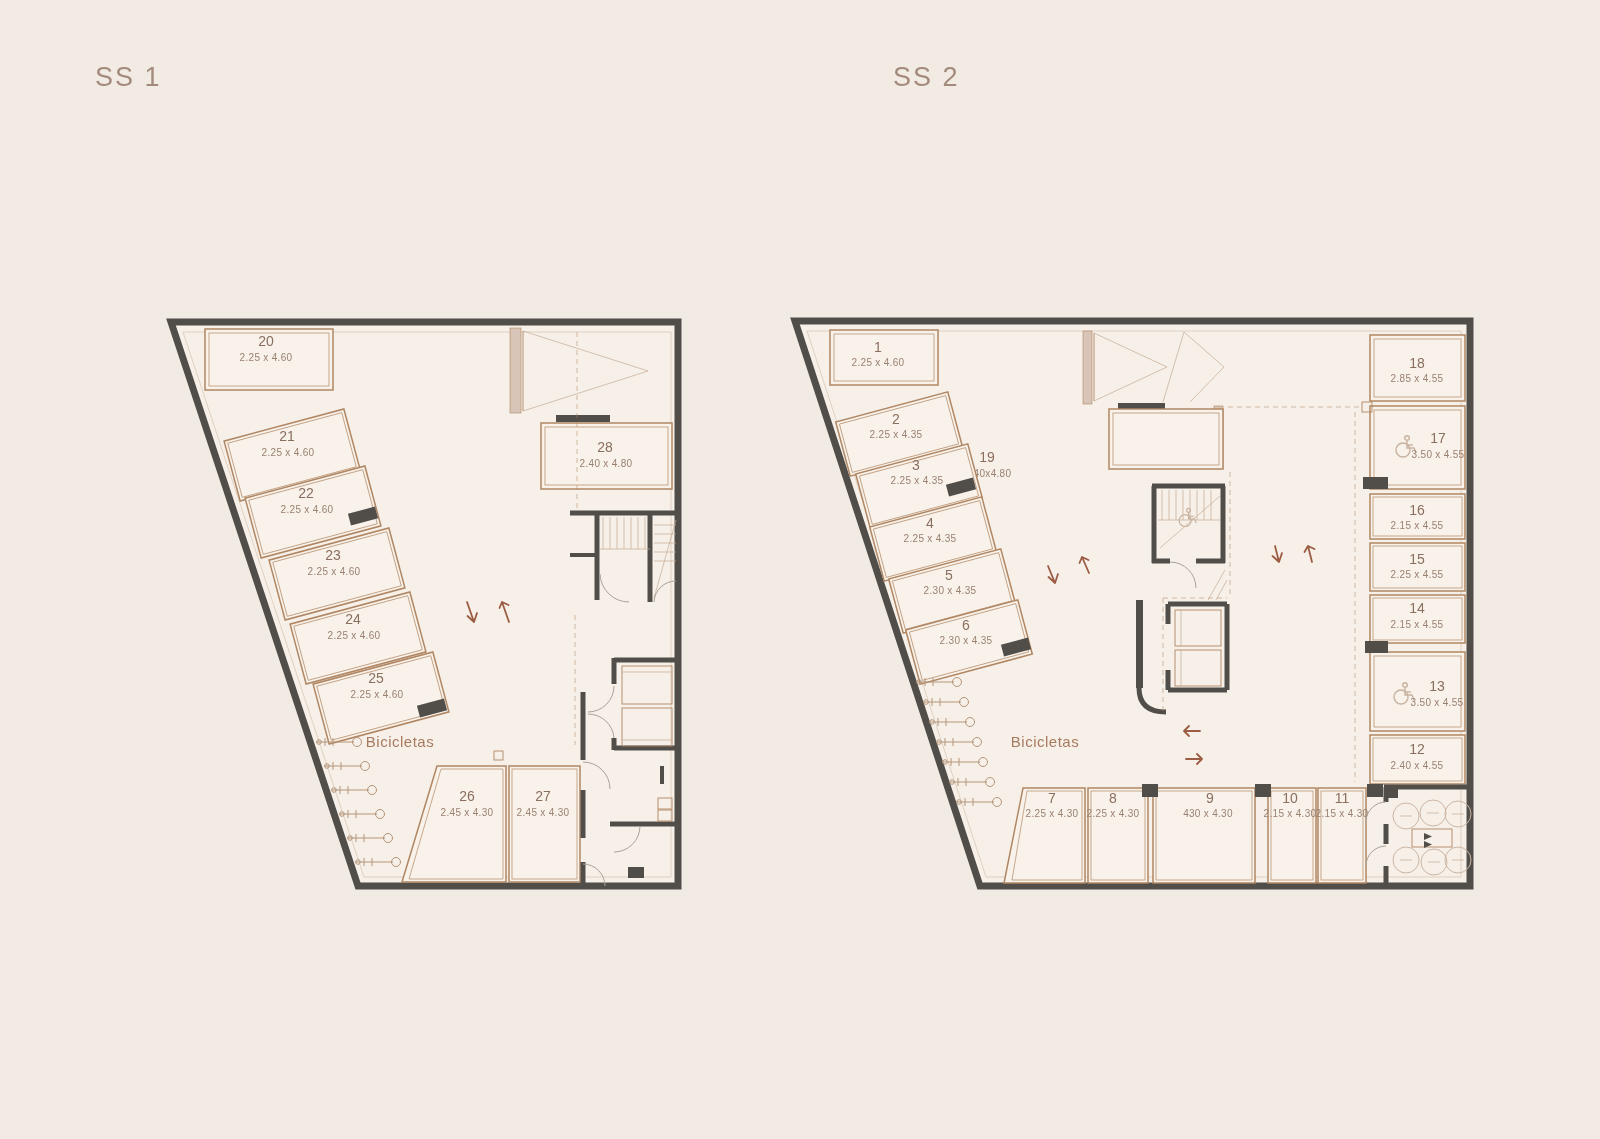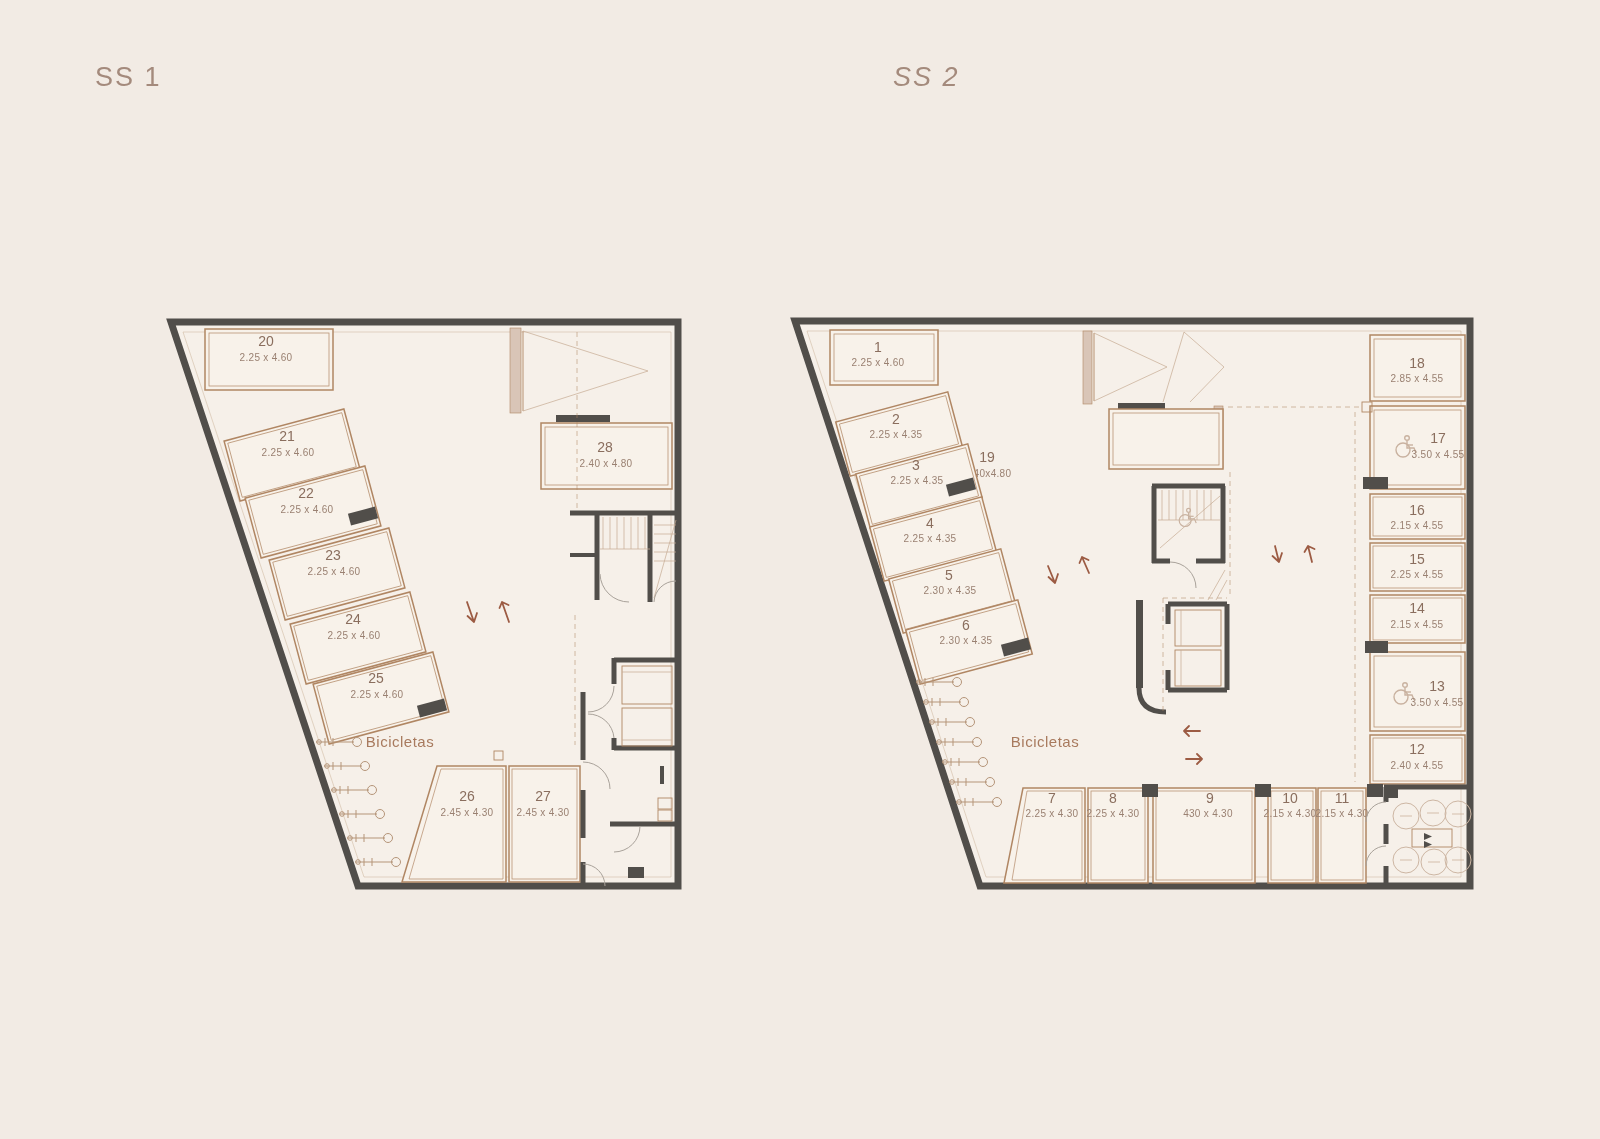--- a/index.html
+++ b/index.html
@@ -1,20 +1,20 @@
 <!DOCTYPE html>
 <html><head>
 <meta charset="utf-8">
 <style>
   html,body{margin:0;padding:0;}
   .stage{position:relative;width:1600px;height:1139px;background:#f2ebe4;overflow:hidden;
          font-family:"Liberation Sans",sans-serif;padding-left:28px;}
   .plan-title{position:absolute;font-size:27px;font-weight:400;color:#a48a7c;letter-spacing:2px;}
   #title-ss1{left:95px;top:62px;}
-  #title-ss2{left:893px;top:62px;font-style:italic;}
+  #title-ss2{left:893px;top:62px;}
   svg{position:absolute;left:0;top:0;}
   .wall5{stroke:#514e4a;stroke-width:5;fill:none;}
   .wall4{stroke:#514e4a;stroke-width:4;fill:none;}
   .planfill{fill:#f6f0e9;stroke:#514e4a;stroke-width:7;stroke-linejoin:miter;}
   .inset{fill:none;stroke:#c9ae94;stroke-width:0.8;opacity:.6;}
   .sp{fill:#f8f2ea;stroke:#b08663;stroke-width:1.5;}
   .spi{fill:none;stroke:#b08663;stroke-width:0.8;opacity:.85;}
   .thin{stroke:#b08663;stroke-width:0.9;fill:none;}
   .vlight{stroke:#c6ab92;stroke-width:0.7;fill:none;}
   .dash{stroke:#b08663;stroke-width:0.9;fill:none;stroke-dasharray:5 4;opacity:.6;}

